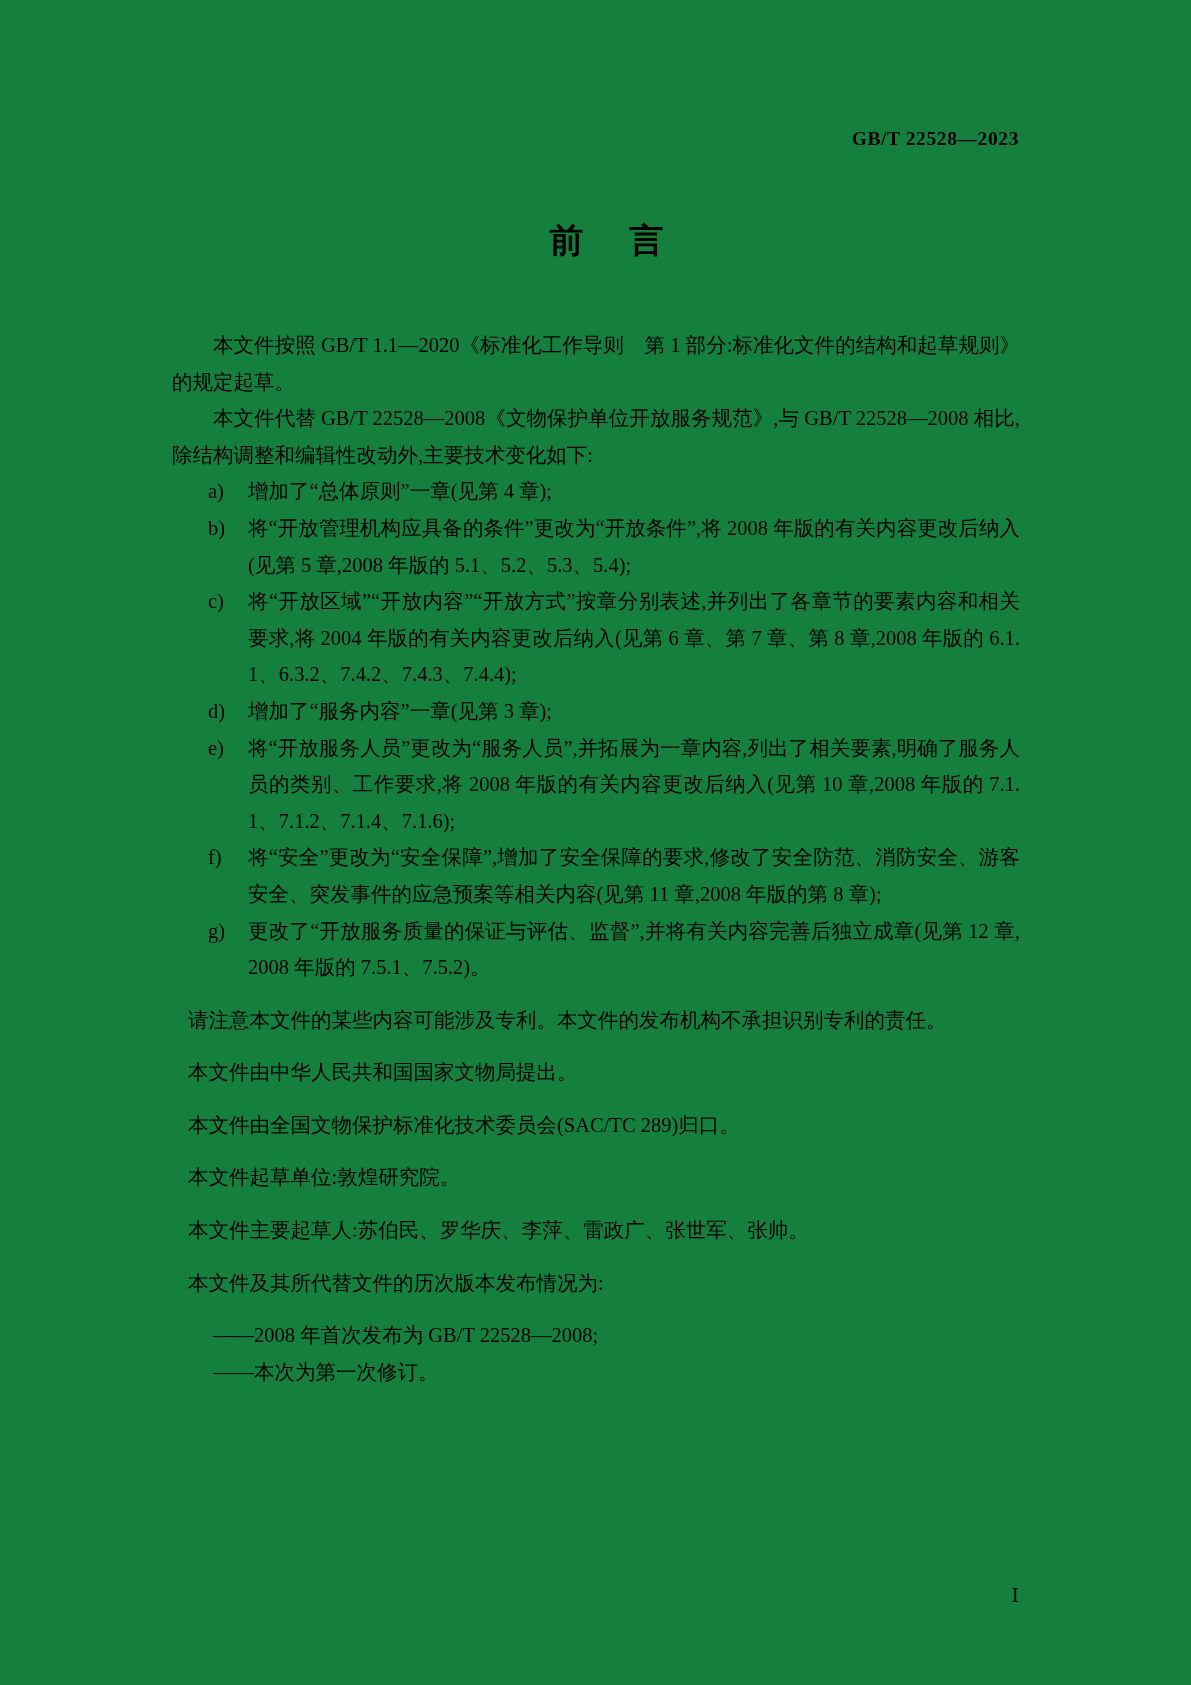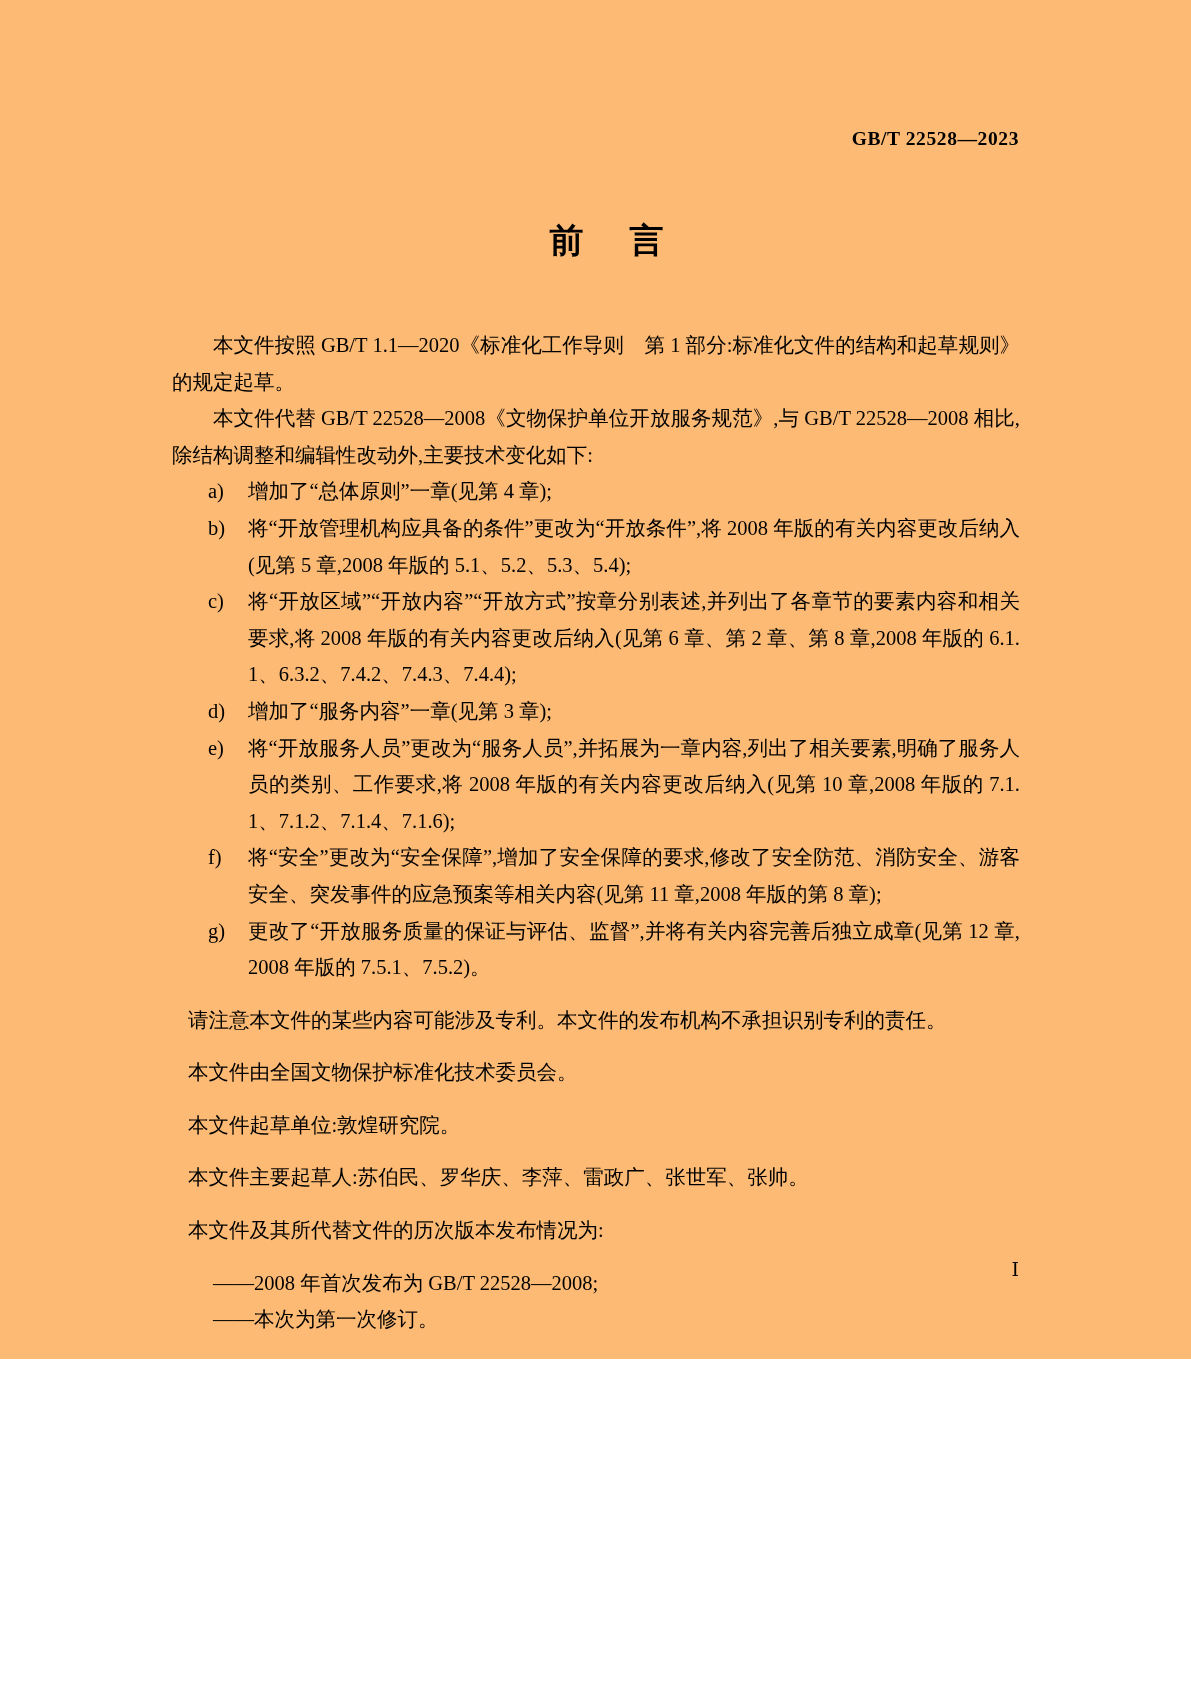--- a/index.html
+++ b/index.html
@@ -7,22 +7,22 @@
     padding: 0;
     background: #ffffff;
   }
   body {
     font-family: "Liberation Serif", "DejaVu Serif", serif;
     color: #000000;
   }
   .page {
     position: relative;
     width: 1191px;
-    height: 1359px;
-    background: #fdba74;
+    height: 1685px;
+    background: #15803d;
     overflow: hidden;
     box-sizing: border-box;
   }
 
   
   .running-header {
     position: absolute;
     top: 128px;
     left: 170px;
     right: 172px;
@@ -141,42 +141,43 @@
       <li>
         <span class="marker">a)</span>
         <span class="item-text">增加了“总体原则”一章(见第 4 章);</span>
       </li>
       <li>
         <span class="marker">b)</span>
         <span class="item-text">将“开放管理机构应具备的条件”更改为“开放条件”,将 2008 年版的有关内容更改后纳入(见第 5 章,2008 年版的 5.1、5.2、5.3、5.4);</span>
       </li>
       <li>
         <span class="marker">c)</span>
-        <span class="item-text">将“开放区域”“开放内容”“开放方式”按章分别表述,并列出了各章节的要素内容和相关要求,将 2008 年版的有关内容更改后纳入(见第 6 章、第 2 章、第 8 章,2008 年版的 6.1.1、6.3.2、7.4.2、7.4.3、7.4.4);</span>
+        <span class="item-text">将“开放区域”“开放内容”“开放方式”按章分别表述,并列出了各章节的要素内容和相关要求,将 2004 年版的有关内容更改后纳入(见第 6 章、第 7 章、第 8 章,2008 年版的 6.1.1、6.3.2、7.4.2、7.4.3、7.4.4);</span>
       </li>
       <li>
         <span class="marker">d)</span>
         <span class="item-text">增加了“服务内容”一章(见第 3 章);</span>
       </li>
       <li>
         <span class="marker">e)</span>
         <span class="item-text">将“开放服务人员”更改为“服务人员”,并拓展为一章内容,列出了相关要素,明确了服务人员的类别、工作要求,将 2008 年版的有关内容更改后纳入(见第 10 章,2008 年版的 7.1.1、7.1.2、7.1.4、7.1.6);</span>
       </li>
       <li>
         <span class="marker">f)</span>
         <span class="item-text">将“安全”更改为“安全保障”,增加了安全保障的要求,修改了安全防范、消防安全、游客安全、突发事件的应急预案等相关内容(见第 11 章,2008 年版的第 8 章);</span>
       </li>
       <li>
         <span class="marker">g)</span>
         <span class="item-text">更改了“开放服务质量的保证与评估、监督”,并将有关内容完善后独立成章(见第 12 章,2008 年版的 7.5.1、7.5.2)。</span>
       </li>
     </ul>
 
     <p class="para-noindent">请注意本文件的某些内容可能涉及专利。本文件的发布机构不承担识别专利的责任。</p>
-    <p class="para-noindent">本文件由全国文物保护标准化技术委员会。</p>
+    <p class="para-noindent">本文件由中华人民共和国国家文物局提出。</p>
+    <p class="para-noindent">本文件由全国文物保护标准化技术委员会(SAC/TC 289)归口。</p>
     <p class="para-noindent">本文件起草单位:敦煌研究院。</p>
     <p class="para-noindent">本文件主要起草人:苏伯民、罗华庆、李萍、雷政广、张世军、张帅。</p>
     <p class="para-noindent">本文件及其所代替文件的历次版本发布情况为:</p>
 
     <p class="dash-line">——2008 年首次发布为 GB/T 22528—2008;</p>
     <p class="dash-line">——本次为第一次修订。</p>
 
   </div>
 
   <div class="folio">Ⅰ</div>

